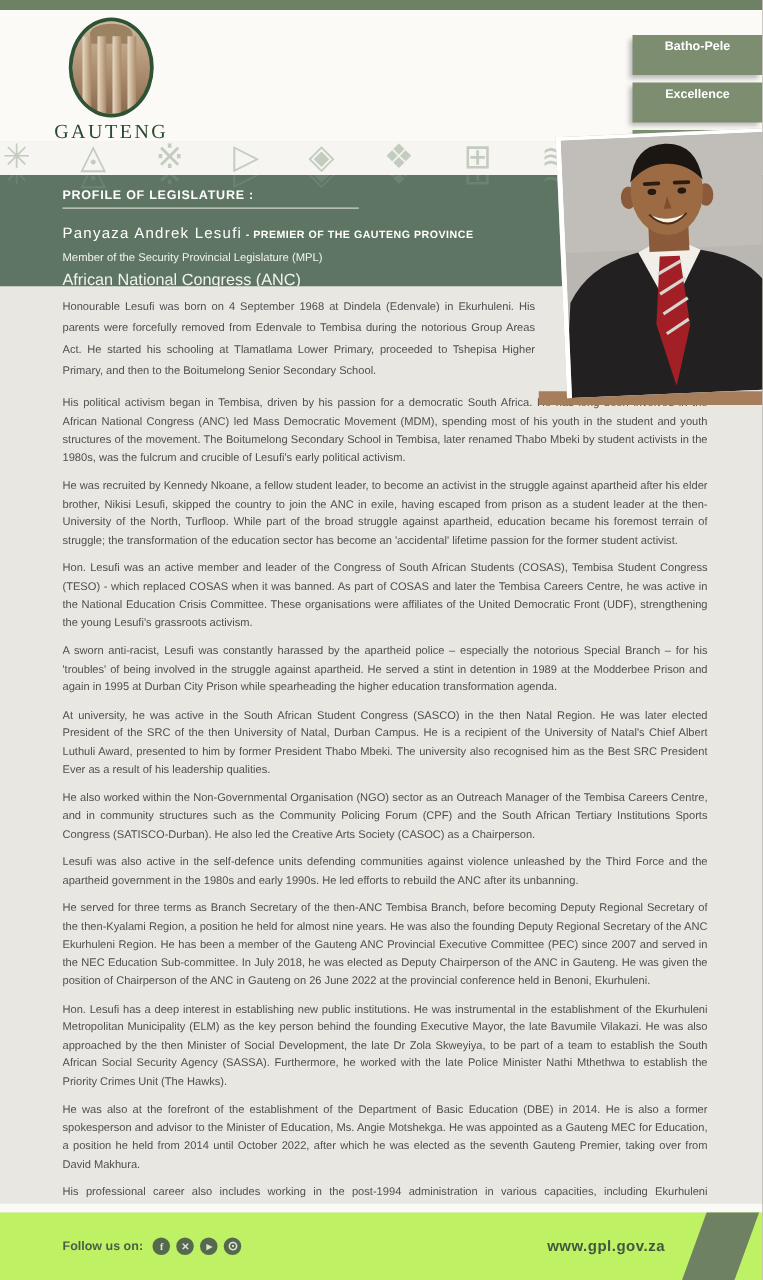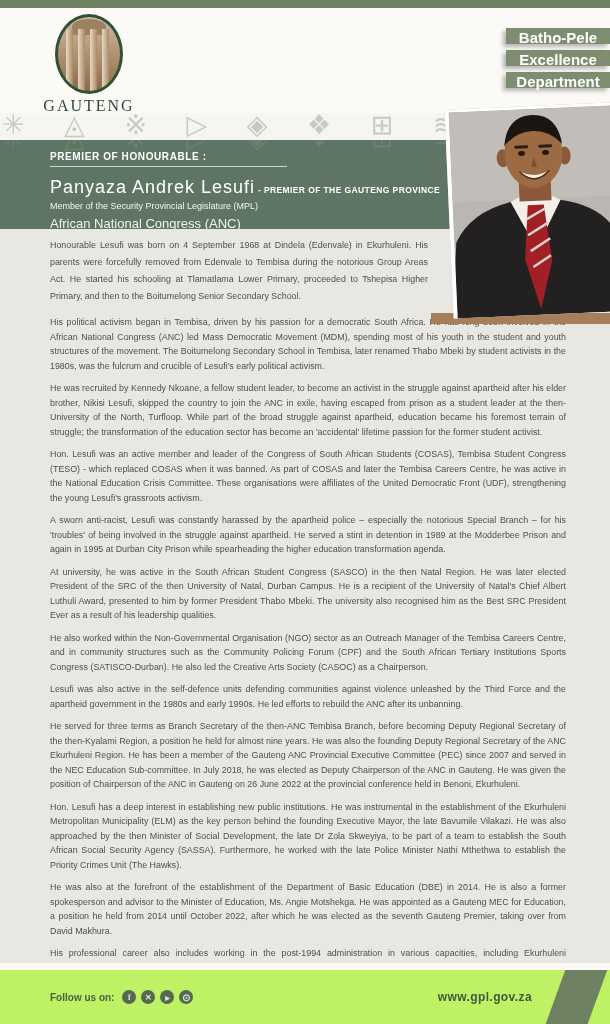--- a/index.html
+++ b/index.html
@@ -13,34 +13,34 @@
   .header{position:absolute;top:8px;left:0;right:0;height:105px;background:#fbfaf7;}
   .logo{position:absolute;top:6px;left:34px;width:110px;text-align:center;}
   .logo-oval{width:62px;height:74px;border-radius:50%;border:3px solid #2e5233;margin:0 auto;
     background:linear-gradient(180deg,#cdb9a2 0%,#b79a7c 40%,#8a6a4e 100%);position:relative;overflow:hidden;}
   .logo-oval .col{position:absolute;top:12px;bottom:0;width:7px;background:linear-gradient(90deg,#e8d9c4,#a98a66);}
   .logo-oval .dome{position:absolute;top:2px;left:14px;right:14px;height:16px;border-radius:50% 50% 0 0;background:#9c8163;}
   .logo-name{font-family:"Liberation Serif",serif;font-size:16px;letter-spacing:2px;color:#2c4a2e;margin-top:3px;border-bottom:1px solid #2c4a2e;padding-bottom:1px;}
   .logo-sub{font-family:"Liberation Serif",serif;font-size:7.5px;letter-spacing:4.5px;color:#2c4a2e;padding:1px 0;border-bottom:1px solid #2c4a2e;}
   .logo-tag{font-family:"Liberation Serif",serif;font-style:italic;font-size:7px;color:#bb3a28;margin-top:3px;}
   .badges{position:absolute;top:20px;right:0;width:104px;}
-  .badge{height:16px;line-height:20px;background:#7d8e70;color:#ffffff;font-size:15px;font-weight:bold;
+  .badge{height:32px;line-height:20px;background:#7d8e70;color:#ffffff;font-size:10px;font-weight:bold;
     text-align:center;margin-bottom:6px;box-shadow:-3px 3px 4px rgba(60,60,60,.35);}
 
   
   .pattern-band{position:absolute;top:113px;left:0;right:0;height:27px;background:#f6f5f1;overflow:hidden;z-index:1;}
   .pattern-band .glyphs{position:absolute;top:-4px;left:2px;white-space:nowrap;font-size:27px;letter-spacing:16px;color:#c3ccbf;}
 
   
   .green-panel{position:absolute;top:140px;left:0;right:0;height:89px;background:#5d7562;z-index:2;overflow:hidden;}
   .green-panel .glyphs-faint{position:absolute;top:-18px;left:2px;white-space:nowrap;font-size:27px;letter-spacing:16px;color:rgba(255,255,255,0.10);}
   .kicker{position:absolute;top:11px;left:50px;color:#ffffff;font-size:10px;font-weight:bold;letter-spacing:.6px;
     border-bottom:1px solid #cdd6ca;padding-bottom:4px;width:237px;}
   .name-row{position:absolute;top:37px;left:50px;color:#ffffff;white-space:nowrap;}
-  .name-main{font-size:18px;letter-spacing:1px;}
+  .name-main{font-size:12px;letter-spacing:1px;}
   .name-suffix{font-size:8.5px;font-weight:bold;letter-spacing:.4px;}
   .sub1{position:absolute;top:61px;left:50px;color:#f2f4ef;font-size:9px;}
   .sub2{position:absolute;top:76px;left:50px;color:#f2f4ef;font-size:13px;}
 
   
   .photo{position:absolute;top:106px;right:-8px;width:165px;height:206px;background:#b8b4af;
     transform:rotate(-2.5deg);border-left:4px solid #fff;border-top:3px solid #fff;z-index:5;overflow:hidden;}
   .photo svg{display:block;}
   .photo-base{position:absolute;top:313px;left:431px;right:0;height:11px;background:#a67e5c;z-index:4;}
 
@@ -86,21 +86,21 @@
       <div class="badge">Department</div>
     </div>
   </div>
 
   <div class="pattern-band">
     <span class="glyphs">✳ ◬ ※ ▷ ◈ ❖ ⊞ ≋ ◎ ⋇ ✳ ◬ ※ ▷ ◈ ❖</span>
   </div>
 
   <div class="green-panel">
     <span class="glyphs-faint">✳ ◬ ※ ▷ ◈ ❖ ⊞ ≋ ◎ ⋇ ✳ ◬ ※ ▷ ◈ ❖</span>
-    <div class="kicker">PREMIER OF HONOURABLE :</div>
+    <div class="kicker">PROFILE OF LEGISLATURE :</div>
     <div class="name-row">
       <span class="name-main">Panyaza Andrek Lesufi</span><span class="name-suffix"> - PREMIER OF THE GAUTENG PROVINCE</span>
     </div>
     <div class="sub1">Member of the Security Provincial Legislature (MPL)</div>
     <div class="sub2">African National Congress (ANC)</div>
   </div>
 
   <div class="photo">
     <svg width="165" height="206" viewBox="0 0 165 206">
       <rect x="0" y="0" width="165" height="206" fill="#bab6b1"></rect>

